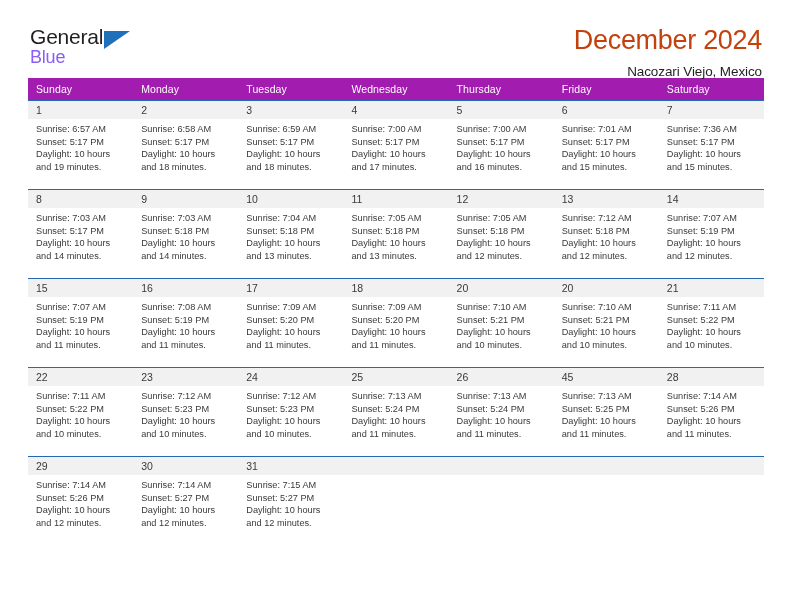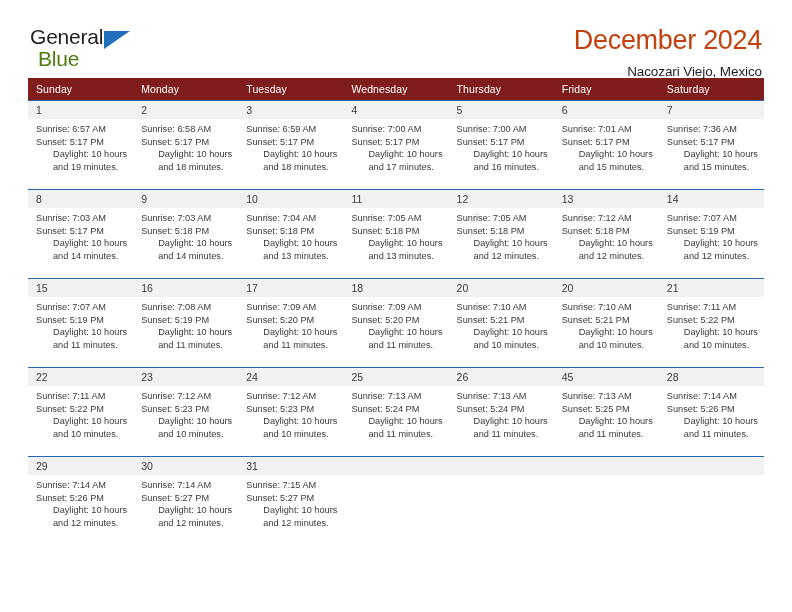--- a/index.html
+++ b/index.html
@@ -34,25 +34,25 @@
     height: 46px;
     line-height: 1;
   }
   .brand-general {
     font-size: 21px;
     color: #231f20;
     letter-spacing: -0.2px;
     display: block;
   }
   .brand-blue {
-    font-size: 21px;
-    color: #4d7c0f;
+    font-size: 18px;
+    color: #8b5cf6;
     display: block;
     margin-top: 1px;
-    margin-left: 8px;
+    margin-left: 0;
     letter-spacing: -0.2px;
   }
   .brand-triangle {
     position: absolute;
     left: 74px;
     top: 5px;
     width: 0;
     height: 0;
     border-left: 26px solid #1f6fba;
     border-bottom: 18px solid transparent;
@@ -76,21 +76,21 @@
   }
 
   
   .cal-wrap { padding: 0 28px; }
   table.calendar {
     width: 736px;
     border-collapse: collapse;
     table-layout: fixed;
   }
   table.calendar th {
-    background: #7f1d1d;
+    background: #a21caf;
     color: #ffffff;
     font-size: 10.5px;
     font-weight: normal;
     text-align: left;
     padding: 5px 0 5px 8px;
     height: 21px;
     letter-spacing: 0.1px;
   }
   table.calendar td {
     vertical-align: top;
@@ -108,21 +108,21 @@
     color: #3a3a3a;
     line-height: 14px;
   }
   .cell-body {
     padding: 4px 6px 0 8px;
     font-size: 9.2px;
     line-height: 12.6px;
     color: #3a3a3a;
   }
   .cell-body div { white-space: nowrap; }
-  .cell-body .daylight { white-space: normal; margin-left: 17px; }
+  .cell-body .daylight { white-space: normal; }
   td.empty .daynum-band { color: transparent; }
 </style>
 </head>
 <body>
 
 <div class="page">
 
   <div class="top-bar">
 
     <div class="brand">

